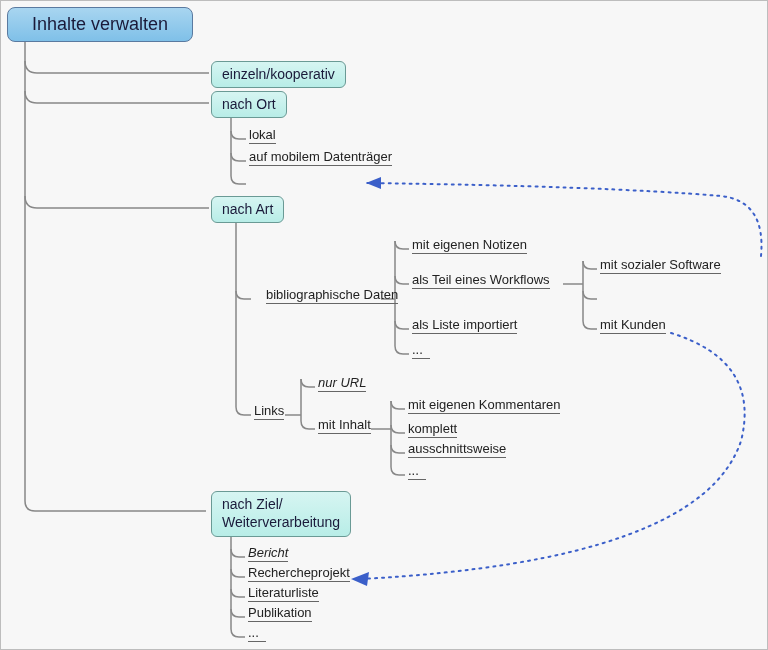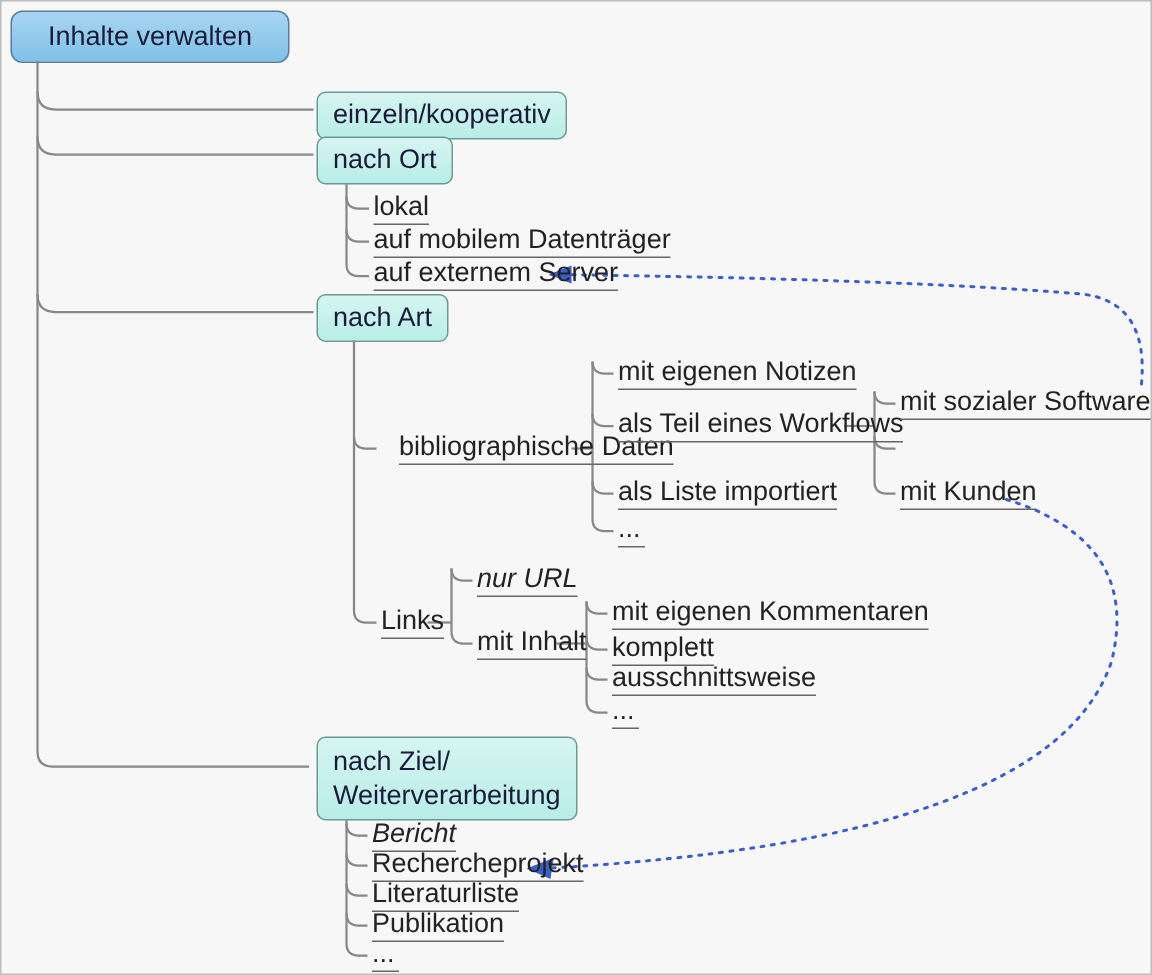--- a/index.html
+++ b/index.html
@@ -34,28 +34,28 @@
     padding: 6px 24px;
     font-size: 18px;
     font-weight: 500;
     color: #1a1a3a;
     background: linear-gradient(#a8d5f0, #7fc0e8);
     border: 1px solid #5a7aa0;
     border-radius: 8px;
   }
   .box-node {
     padding: 4px 10px 5px 10px;
-    font-size: 18px;
+    font-size: 14px;
     color: #1a1a3a;
     background: linear-gradient(#d6f5f2, #b8ede7);
     border: 1px solid #6a9a95;
     border-radius: 6px;
   }
   .leaf-node {
-    font-size: 18px;
+    font-size: 13px;
     color: #222;
     white-space: nowrap;
   }
   .leaf-node::after {
     content: "";
     display: block;
     height: 1px;
     background: #666;
     margin-top: 1px;
   }
@@ -141,21 +141,20 @@
   <div class="node box-node" style="left:210px; top:195px;">
     <span>nach Art</span>
   </div>
   <div class="node box-node box-multi" style="left:210px; top:490px;">
     <span>nach Ziel/</span><br>
     <span>Weiterverarbeitung</span>
   </div>
 
   <div class="node leaf-node" style="left:248px; top:126px;">lokal</div>
   <div class="node leaf-node" style="left:248px; top:148px;">auf mobilem Datenträger</div>
-  <div class="node leaf-node" style="left:248px; top:170px;">auf externem Server</div>
 
   <div class="node leaf-node" style="left:253px; top:286px;padding-left:12px;">bibliographische Daten</div>
   <div class="node leaf-node" style="left:253px; top:402px;">Links</div>
 
   <div class="node leaf-node" style="left:411px; top:236px;">mit eigenen Notizen</div>
   <div class="node leaf-node" style="left:411px; top:271px;">als Teil eines Workflows</div>
   <div class="node leaf-node" style="left:411px; top:316px;">als Liste importiert</div>
   <div class="node leaf-node" style="left:411px; top:341px; min-width:18px;">...</div>
 
   <div class="node leaf-node" style="left:599px; top:256px;">mit sozialer Software</div>

